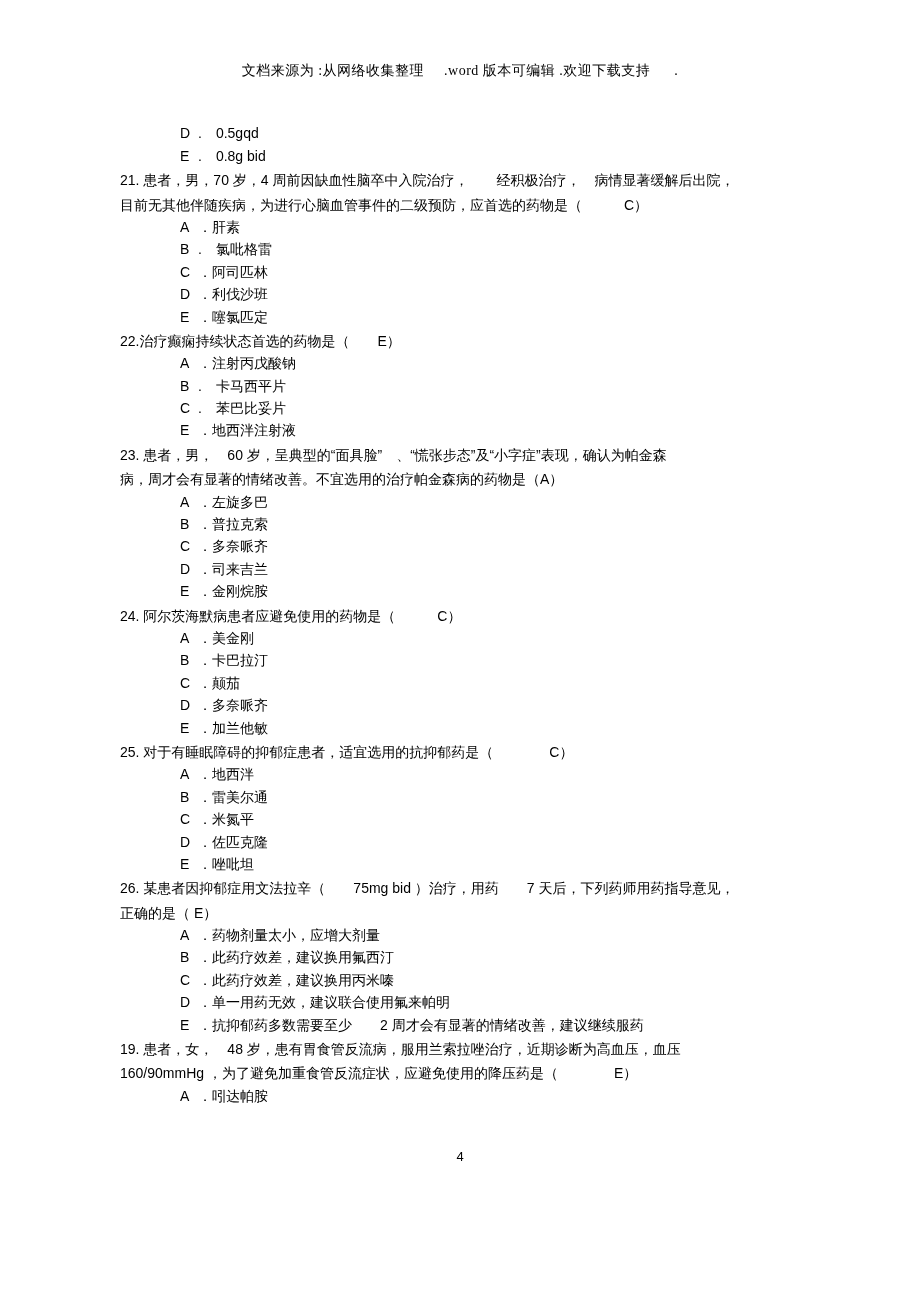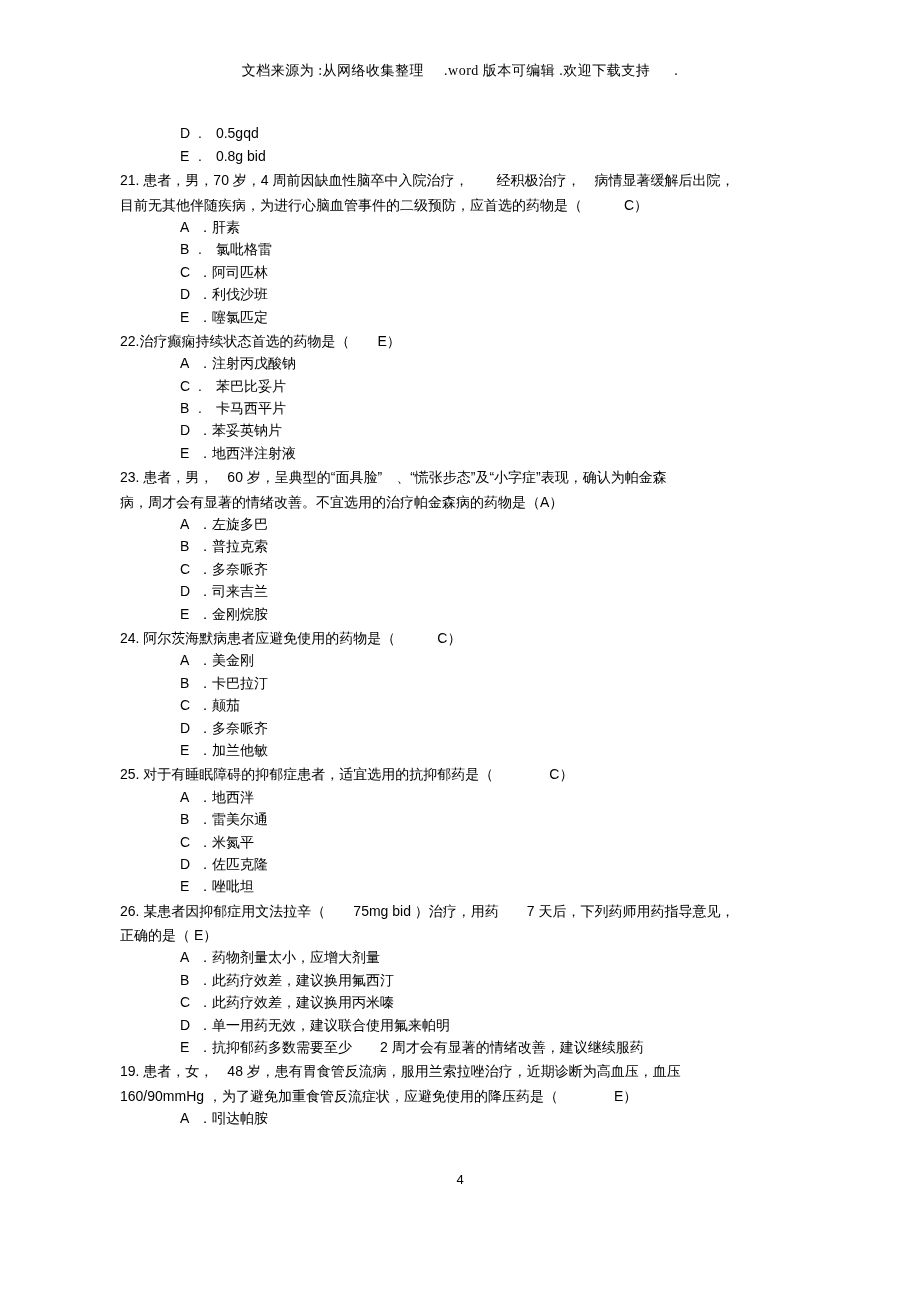--- a/index.html
+++ b/index.html
@@ -63,23 +63,22 @@
   <div class="question">21. 患者，男，70 岁，4 周前因缺血性脑卒中入院治疗，　　经积极治疗，　病情显著缓解后出院，</div>
   <div class="question">目前无其他伴随疾病，为进行心脑血管事件的二级预防，应首选的药物是（　　　C）</div>
   <div class="indented-option"><span class="letter">A</span>．<span>肝素</span></div>
   <div class="indented-option"><span class="letter">B</span>.　<span>氯吡格雷</span></div>
   <div class="indented-option"><span class="letter">C</span>．<span>阿司匹林</span></div>
   <div class="indented-option"><span class="letter">D</span>．<span>利伐沙班</span></div>
   <div class="indented-option"><span class="letter">E</span>．<span>噻氯匹定</span></div>
 
   <div class="question">22.治疗癫痫持续状态首选的药物是（　　E）</div>
   <div class="indented-option"><span class="letter">A</span>．<span>注射丙戊酸钠</span></div>
+  <div class="indented-option"><span class="letter">B</span>.　<span>卡马西平片</span></div>
   <div class="indented-option"><span class="letter">C</span>.　<span>苯巴比妥片</span></div>
-  <div class="indented-option"><span class="letter">B</span>.　<span>卡马西平片</span></div>
-  <div class="indented-option"><span class="letter">D</span>．<span>苯妥英钠片</span></div>
   <div class="indented-option"><span class="letter">E</span>．<span>地西泮注射液</span></div>
 
   <div class="question">23. 患者，男，　60 岁，呈典型的“面具脸”　、“慌张步态”及“小字症”表现，确认为帕金森</div>
   <div class="question">病，周才会有显著的情绪改善。不宜选用的治疗帕金森病的药物是（A）</div>
   <div class="indented-option"><span class="letter">A</span>．<span>左旋多巴</span></div>
   <div class="indented-option"><span class="letter">B</span>．<span>普拉克索</span></div>
   <div class="indented-option"><span class="letter">C</span>．<span>多奈哌齐</span></div>
   <div class="indented-option"><span class="letter">D</span>．<span>司来吉兰</span></div>
   <div class="indented-option"><span class="letter">E</span>．<span>金刚烷胺</span></div>
 

